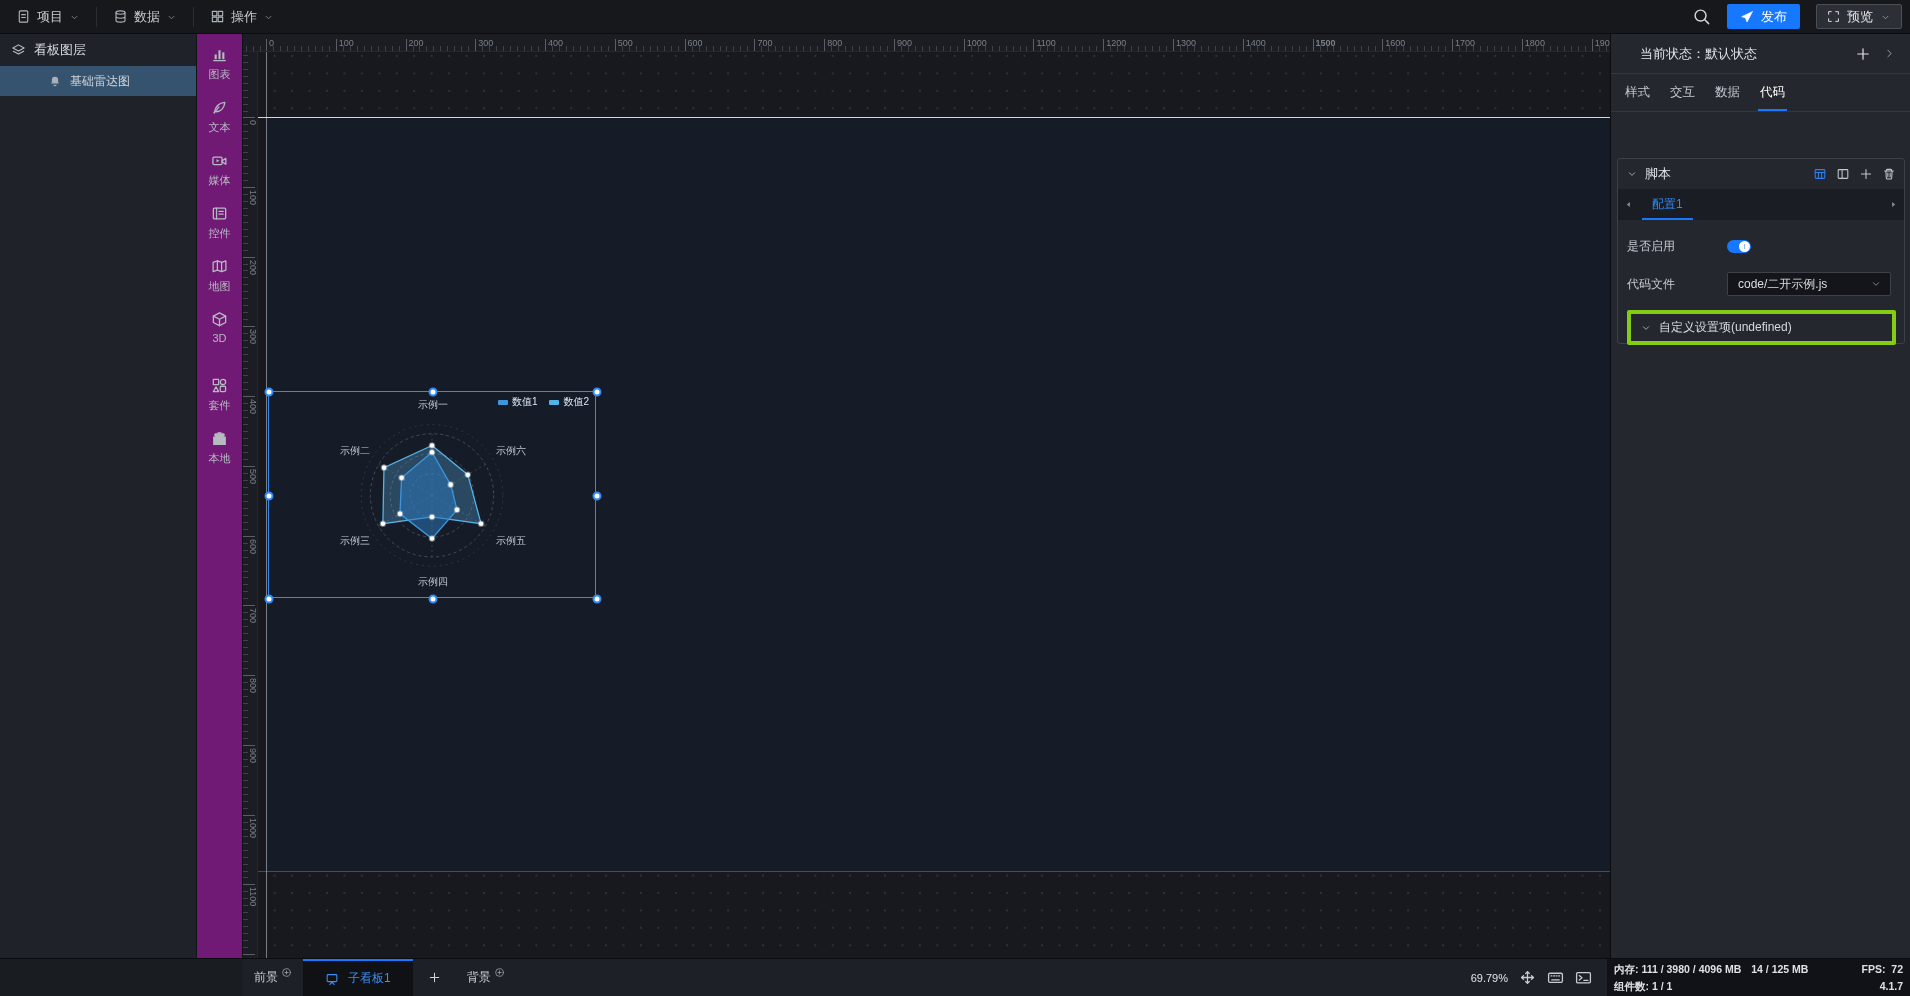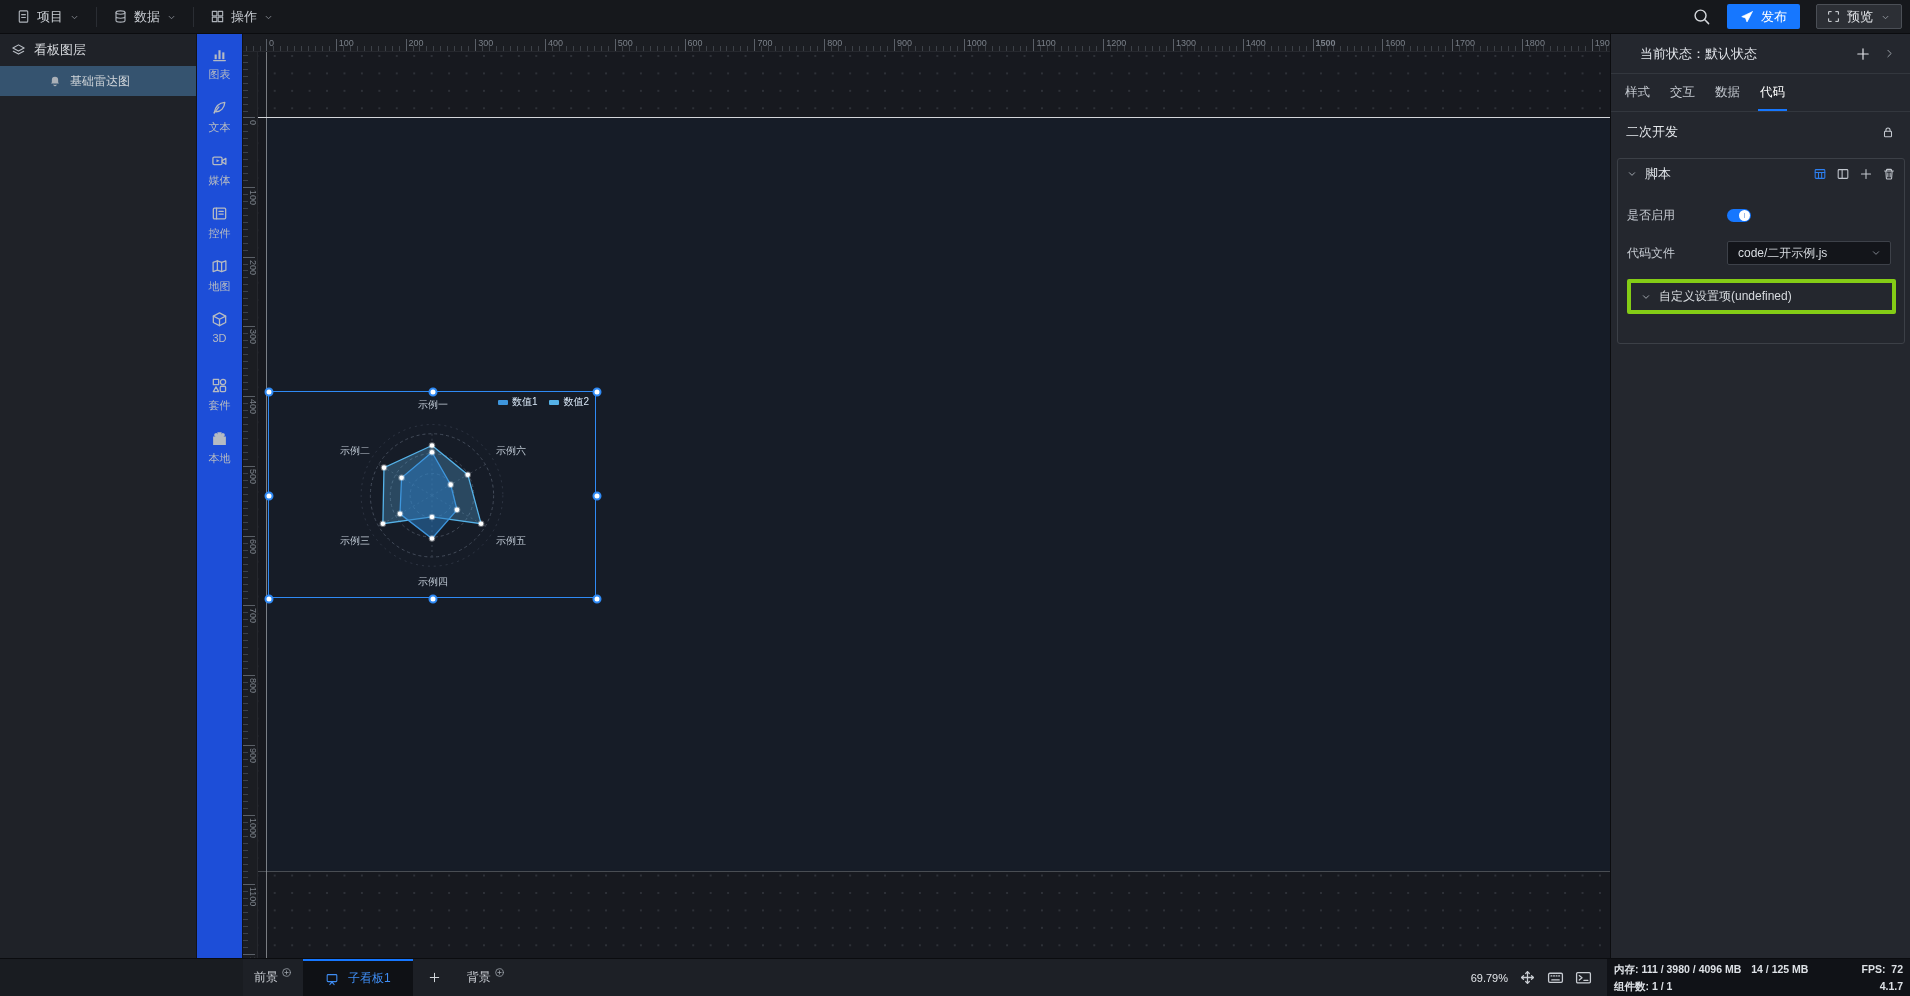--- a/index.html
+++ b/index.html
@@ -24,21 +24,21 @@
 
   
   .layer-panel { position:absolute; left:0; top:34px; width:197px; height:924px; background:#1f2228; border-right:1px solid #121419; z-index:20; }
   .lp-header { height:32px; display:flex; align-items:center; gap:8px; padding:0 11px; color:#d6d9dd; font-size:13px; }
   .lp-header .lp-icon { width:15px; height:15px; color:#b9bec5; }
   .lp-item { height:30px; display:flex; align-items:center; gap:8px; padding:0 12px; font-size:12px; color:#d3d7db; cursor:pointer; }
   .lp-item.selected { background:#35536f;padding-left:48px; }
   .lp-item .li-icon { width:14px; height:14px; color:#aab0b7; }
 
   
-  .toolbox { position:absolute; left:197px; top:34px; width:46px; height:924px; background:#1d4ed8; border-right:1px solid #101114; z-index:20; display:flex; flex-direction:column; align-items:center; padding-top:12px; }
+  .toolbox { position:absolute; left:197px; top:34px; width:46px; height:924px; background:#701a75; border-right:1px solid #101114; z-index:20; display:flex; flex-direction:column; align-items:center; padding-top:12px; }
   .tool-item { width:46px; display:flex; flex-direction:column; align-items:center; gap:4px; color:#b6bbc2; font-size:11px; margin-bottom:17px; cursor:pointer; }
   .tool-item .t-icon { width:17px; height:17px; }
   .tool-item:nth-child(7) { margin-top:16px;text-align:center; }
 
   
   .canvas { position:absolute; left:243px; top:34px; width:1367px; height:924px; background:#17191f; overflow:hidden; }
   .h-ruler { position:absolute; left:0; top:0; width:1367px; height:18px; background:#1b1d22; border-bottom:1px solid #26282e; z-index:6; }
   .h-ruler .minor { position:absolute; left:0; right:0; bottom:0; height:5px; background:repeating-linear-gradient(90deg,#3d4148 0 1px,transparent 1px 6.977px); background-position-x:23px; }
   .h-ruler .major { position:absolute; left:0; right:0; bottom:0; height:12px; background:repeating-linear-gradient(90deg,#5a5f67 0 1px,transparent 1px 69.77px); background-position-x:23px; }
   .hr-label { position:absolute; top:4px; font-size:9px; color:#7a8089; white-space:nowrap; }
@@ -372,27 +372,20 @@
       <span class="rp-arrow" id="icon-state-arrow"><svg viewBox="0 0 16 16" width="100%" height="100%" fill="none" stroke="currentColor" stroke-width="1.2" stroke-linecap="round" stroke-linejoin="round">
             <path d="M6 4l4 4-4 4"></path>
           </svg></span>
     </div>
     <div class="rp-tabs" id="rp-tabs">
         <span class="rp-tab">样式</span>
         <span class="rp-tab">交互</span>
         <span class="rp-tab">数据</span>
         <span class="rp-tab active">代码</span>
       </div>
-    <div class="rp-devrow">
-      <span>二次开发</span>
-      <span class="lock" id="icon-lock"><svg viewBox="0 0 16 16" width="100%" height="100%" fill="none" stroke="currentColor" stroke-width="1.2" stroke-linecap="round" stroke-linejoin="round">
-            <rect x="4" y="7.2" width="8" height="6.3" rx="1"></rect>
-            <path d="M5.6 7.2V5.9a2.4 2.4 0 0 1 4.8 0v1.3"></path>
-          </svg></span>
-    </div>
     <div class="groupbox">
       <div class="sg-header">
         <span class="chev" id="icon-sg-chev"><svg viewBox="0 0 16 16" width="100%" height="100%" fill="none" stroke="currentColor" stroke-width="1.2" stroke-linecap="round" stroke-linejoin="round">
               <path d="M4.5 6.3 8 9.8l3.5-3.5"></path>
             </svg></span>
         <span class="sg-title">脚本</span>
         <span class="sg-icons">
           <span class="gi blue" id="icon-table"><svg viewBox="0 0 16 16" width="100%" height="100%" fill="none" stroke="currentColor" stroke-width="1.2" stroke-linecap="round" stroke-linejoin="round">
                 <rect x="2.5" y="3" width="11" height="10" rx="1"></rect>
                 <path d="M2.5 6.3h11M6.3 6.3V13M9.9 6.3V13"></path>
@@ -401,20 +394,29 @@
                 <rect x="2.5" y="3" width="11" height="10" rx="1"></rect>
                 <path d="M7 3v10"></path>
               </svg></span>
           <span class="gi" id="icon-sg-plus"><svg viewBox="0 0 16 16" width="100%" height="100%" fill="none" stroke="currentColor" stroke-width="1.2" stroke-linecap="round" stroke-linejoin="round">
                 <path d="M8 2.8v10.4M2.8 8h10.4"></path>
               </svg></span>
           <span class="gi" id="icon-trash"><svg viewBox="0 0 16 16" width="100%" height="100%" fill="none" stroke="currentColor" stroke-width="1.2" stroke-linecap="round" stroke-linejoin="round">
                 <path d="M3 4.6h10M5.2 4.6V3.4c0-.4.3-.7.7-.7h4.2c.4 0 .7.3.7.7v1.2M4.4 4.6l.6 8.3c0 .5.5.9 1 .9h4c.5 0 1-.4 1-.9l.6-8.3M6.7 7v4M9.3 7v4"></path>
               </svg></span>
         </span>
+      </div>
+      <div class="sg-tabs">
+        <span class="caret l" id="icon-caret-l"><svg viewBox="0 0 16 16" width="100%" height="100%" fill="none" stroke="currentColor" stroke-width="1.2" stroke-linecap="round" stroke-linejoin="round">
+              <path d="M10 4.5v7L5.5 8Z" fill="currentColor" stroke="none"></path>
+            </svg></span>
+        <span class="cfg-tab">配置1</span>
+        <span class="caret r" id="icon-caret-r"><svg viewBox="0 0 16 16" width="100%" height="100%" fill="none" stroke="currentColor" stroke-width="1.2" stroke-linecap="round" stroke-linejoin="round">
+              <path d="M6 4.5v7L10.5 8Z" fill="currentColor" stroke="none"></path>
+            </svg></span>
       </div>
       <div class="sg-row">
         <span class="f-label">是否启用</span>
         <span class="toggle">
             <span class="knob"></span>
           </span>
       </div>
       <div class="sg-row">
         <span class="f-label">代码文件</span>
         <span class="select">

